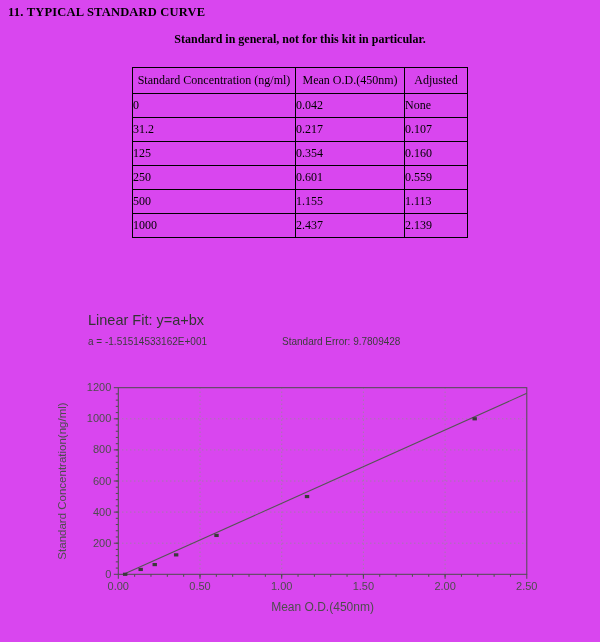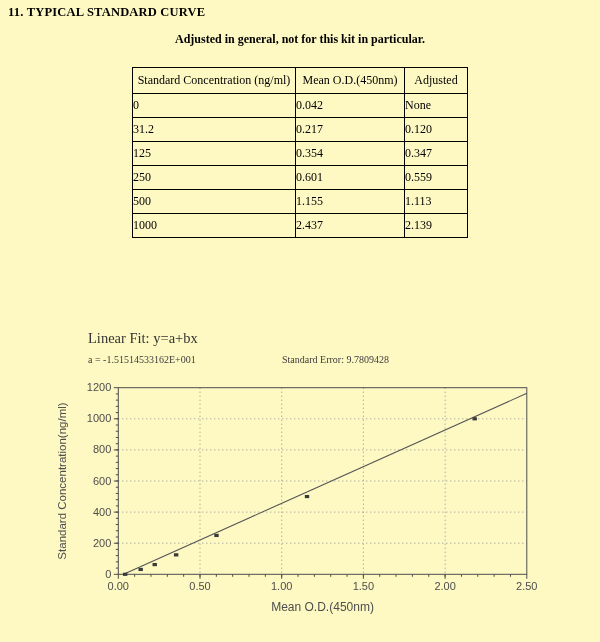--- a/index.html
+++ b/index.html
@@ -1,17 +1,17 @@
 <!DOCTYPE html>
 <html><head>
 <meta charset="utf-8">
 <style>
   html,body{margin:0;padding:0;background:#ffffff;}
   .page{
-    position:relative;width:600px;height:642px;background:#fef9c3;overflow:hidden;
+    position:relative;width:600px;height:642px;background:#d946ef;overflow:hidden;
     font-family:"Liberation Serif",serif;color:#000;
   }
   .doc-title{
     position:absolute;left:8px;top:5px;
     font-family:"Liberation Serif",serif;font-weight:bold;font-size:12.5px;
     color:#000;letter-spacing:0.2px;
   }
   .doc-subtitle{
     position:absolute;left:0;right:0;top:32px;text-align:center;
     font-family:"Liberation Serif",serif;font-weight:bold;font-size:12px;color:#000;
@@ -24,59 +24,59 @@
     border:1px solid #000;vertical-align:middle;
     font-weight:normal;padding:0;
   }
   table.std-table th{height:25px;}
   table.std-table td{height:23px;}
   table.std-table th:nth-child(1){width:162px;}
   table.std-table th:nth-child(2){width:108px;}
   table.std-table th:nth-child(3){width:62px;margin-left:6px;}
   .fit-block{
     position:absolute;left:88px;top:312px;
-    font-family:Liberation Serif, serif;color:#3c3c3c;margin-top:18px;
+    font-family:Liberation Sans, sans-serif;color:#3c3c3c;
   }
   .fit-heading{font-size:14.5px;line-height:17px;margin-bottom:6px;color:#343434;}
   .fit-row{font-size:10px;line-height:14px;white-space:nowrap;}
   .fit-left{display:inline-block;width:194px;}
   .chart-svg{position:absolute;left:0;top:380px;}
 </style>
 </head>
 <body>
 
 <div class="page">
 
   <div class="doc-title">11. TYPICAL STANDARD CURVE</div>
 
-  <div class="doc-subtitle">Adjusted in general, not for this kit in particular.</div>
+  <div class="doc-subtitle">Standard in general, not for this kit in particular.</div>
 
   <table class="std-table">
     <thead>
       <tr id="table-head-row">
           <th>Standard Concentration (ng/ml)</th>
           <th>Mean O.D.(450nm)</th>
           <th>Adjusted</th>
         </tr>
     </thead>
     <tbody id="table-body">
         <tr>
           <td>0</td>
           <td>0.042</td>
           <td>None</td>
         </tr>
         <tr>
           <td>31.2</td>
           <td>0.217</td>
-          <td>0.120</td>
+          <td>0.107</td>
         </tr>
         <tr>
           <td>125</td>
           <td>0.354</td>
-          <td>0.347</td>
+          <td>0.160</td>
         </tr>
         <tr>
           <td>250</td>
           <td>0.601</td>
           <td>0.559</td>
         </tr>
         <tr>
           <td>500</td>
           <td>1.155</td>
           <td>1.113</td>

